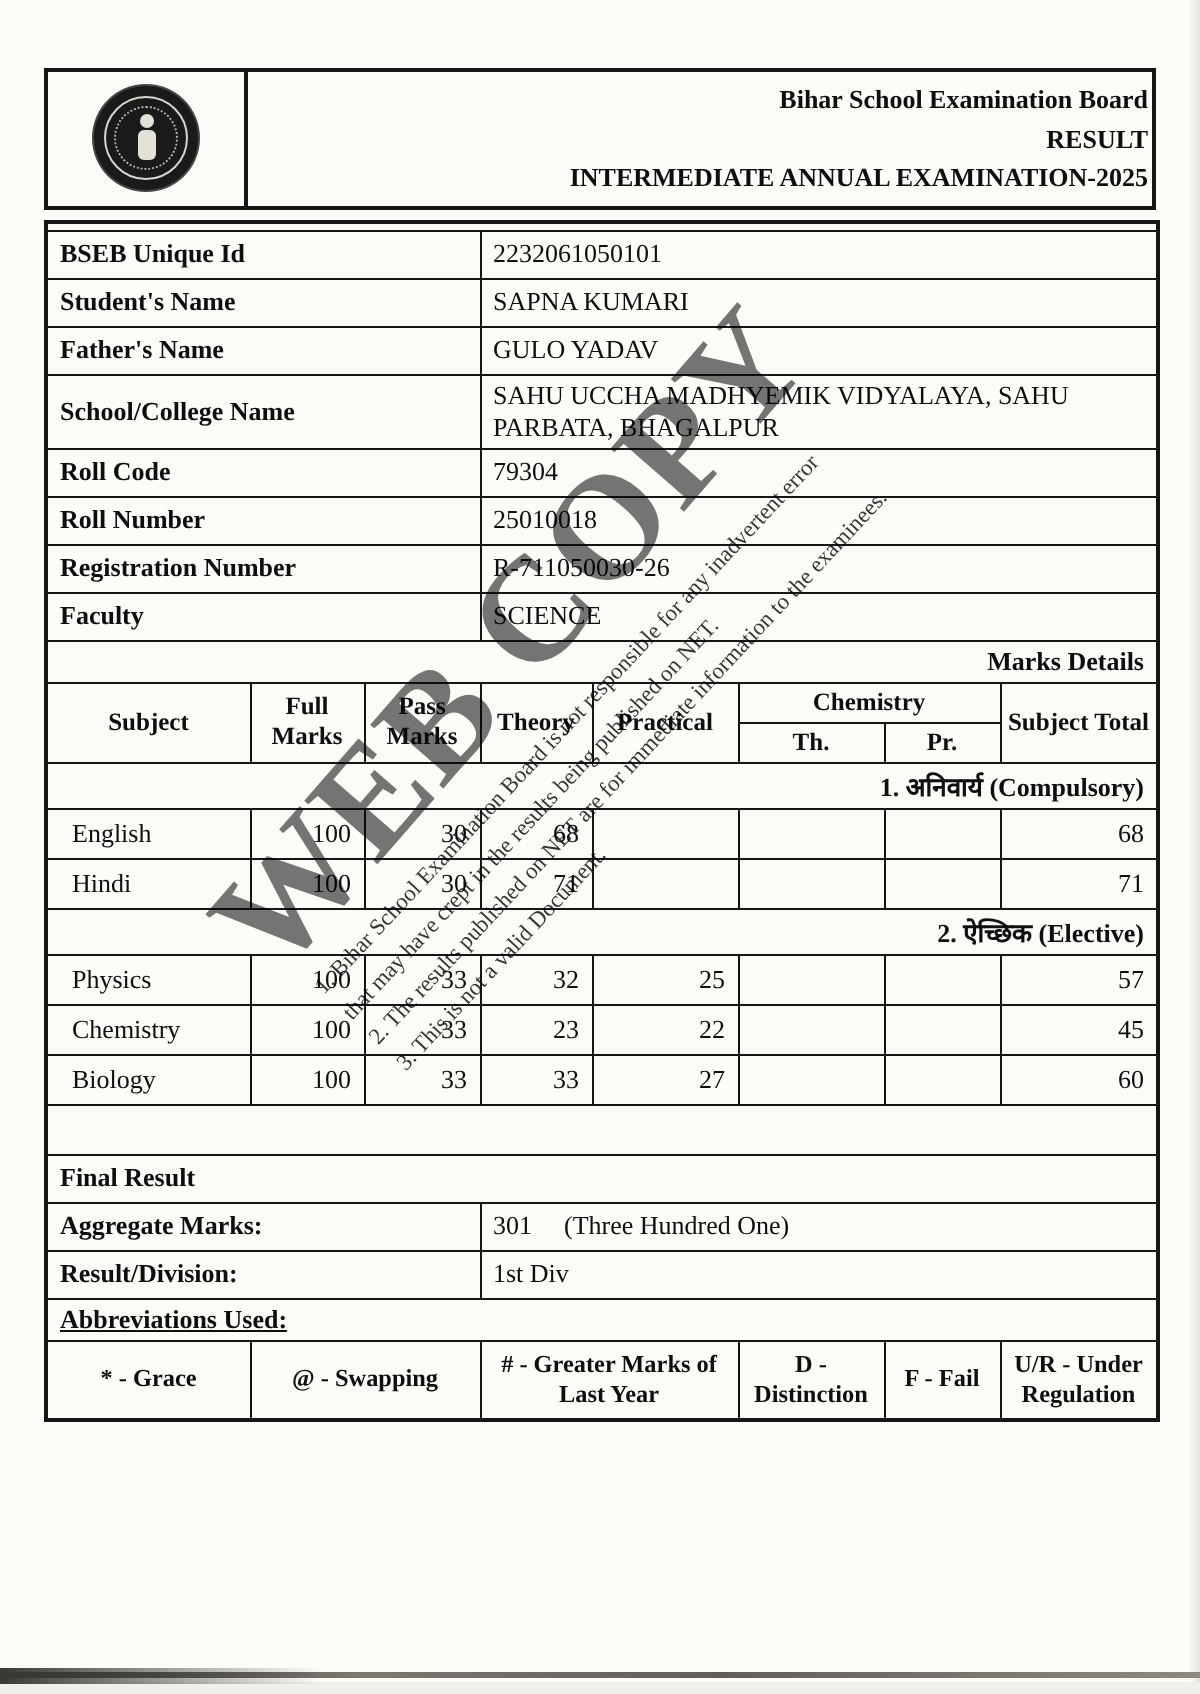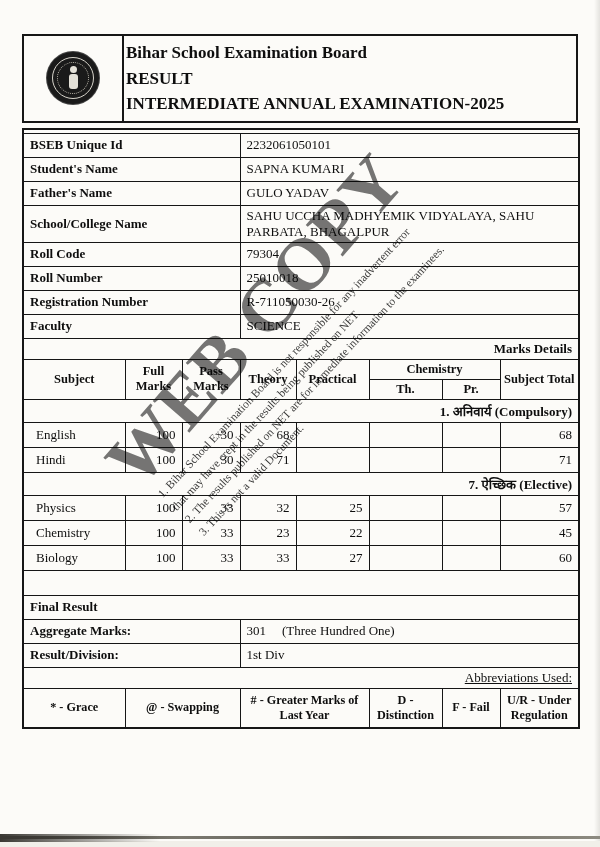--- a/index.html
+++ b/index.html
@@ -6,39 +6,39 @@
   .sheet{
     position:relative;width:600px;height:847px;background:#fcfbf8;
     overflow:hidden;font-family:"Liberation Serif","DejaVu Serif",serif;color:#0e0e0e;
   }
   .doc{position:absolute;left:22px;top:34px;width:556px;}
 
   
   table.hdr{width:100%;border-collapse:collapse;margin-bottom:5px;}
   table.hdr td{border:2.2px solid #161616;}
   td.logo-cell{width:96px;height:60px;text-align:center;vertical-align:middle;}
-  td.title-cell{text-align:left;font-weight:bold;font-size:17px;line-height:1.5;padding:4px 2px;}
+  td.title-cell{text-align:right;font-weight:bold;font-size:13px;line-height:1.5;padding:4px 2px;}
 
   
   table.main{width:100%;border-collapse:collapse;font-size:13px;table-layout:fixed;}
   table.main td,table.main th{border:1.7px solid #161616;padding:2px 6px;overflow:hidden;}
   table.main{border:2.2px solid #161616;}
   tr.spacer td{height:3px;padding:0;}
   td.lbl{font-weight:bold;}
   tr.inforow td{height:19px;}
   td.val{padding-left:9px;}
   td.section{font-weight:bold;height:16px;padding:1px 5px;text-align:right;}
   table.main th{font-weight:bold;font-size:12.5px;text-align:center;padding:2px 3px;}
   th.th-subject{text-align:left;padding-left:6px;}
   th.th-total{font-size:11.8px;white-space:nowrap;padding:2px 1px;}
   td.num{text-align:right;margin-left:44px;}
   tr.subjrow td{height:20px;padding-left:12px;}
   tr.emptyband td{height:20px;}
   tr.resrow td{height:19px;font-family:Liberation Serif, serif;}
-  td.abbr-title{text-align:right;font-weight:normal;height:16px;}
+  td.abbr-title{text-align:left;font-weight:bold;height:16px;}
   td.abbr-title span{text-decoration:underline;}
   td.abbr{font-weight:bold;text-align:center;font-size:12.2px;height:34px;padding:2px 3px;}
   .agg-words{margin-left:16px;}
 
   
   .seal{width:52px;height:52px;border-radius:50%;background:#1a1a1a;margin:0 auto;
         position:relative;box-shadow:0 0 0 1px #444;}
   .seal-ring{position:absolute;left:5px;top:5px;right:5px;bottom:5px;border:1.2px solid #d8d5cc;
         border-radius:50%;}
   .seal-ring2{position:absolute;left:10px;top:10px;right:10px;bottom:10px;border:1px dotted #b9b5aa;
@@ -186,21 +186,21 @@
         <td class="num">100</td>
         <td class="num">30</td>
         <td class="num">71</td>
         <td class="num"></td>
         <td class="num"></td>
         <td class="num"></td>
         <td class="num">71</td>
       </tr>
 
       <tr>
-        <td class="section" colspan="8">7. ऐच्छिक (Elective)</td>
+        <td class="section" colspan="8">2. ऐच्छिक (Elective)</td>
       </tr>
 
       <tr class="subjrow">
         <td>Physics</td>
         <td class="num">100</td>
         <td class="num">33</td>
         <td class="num">32</td>
         <td class="num">25</td>
         <td class="num"></td>
         <td class="num"></td>

